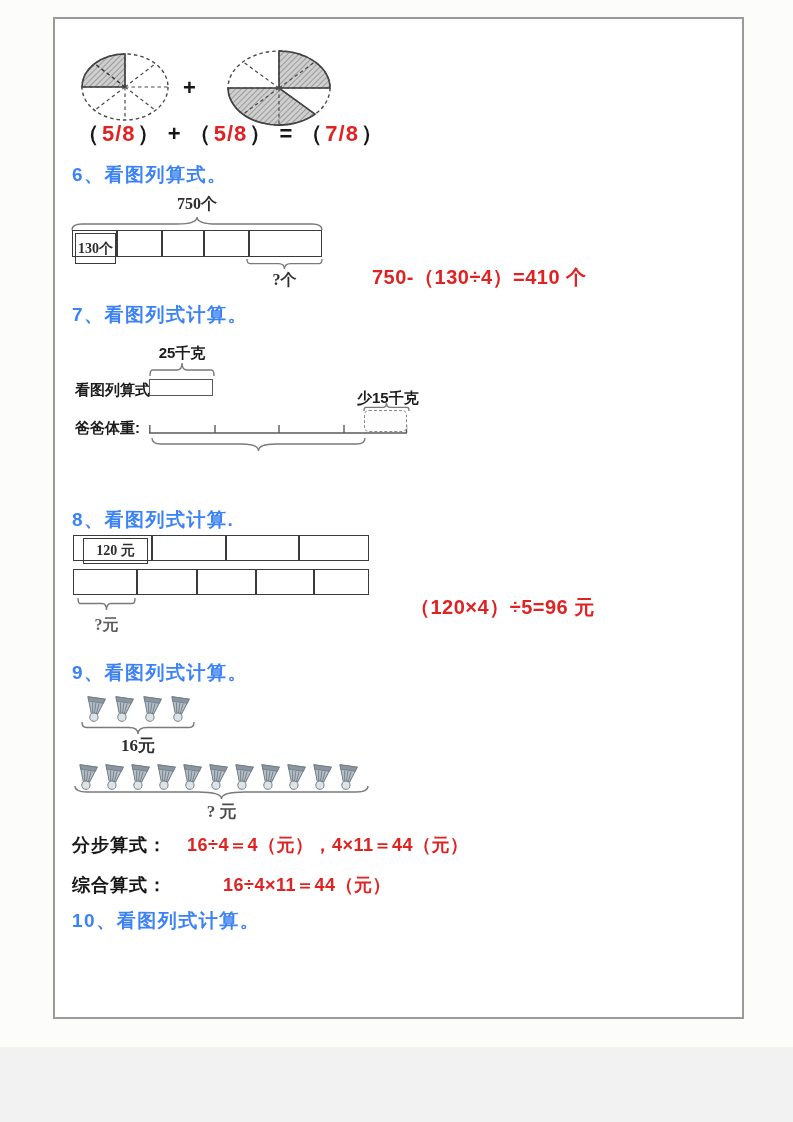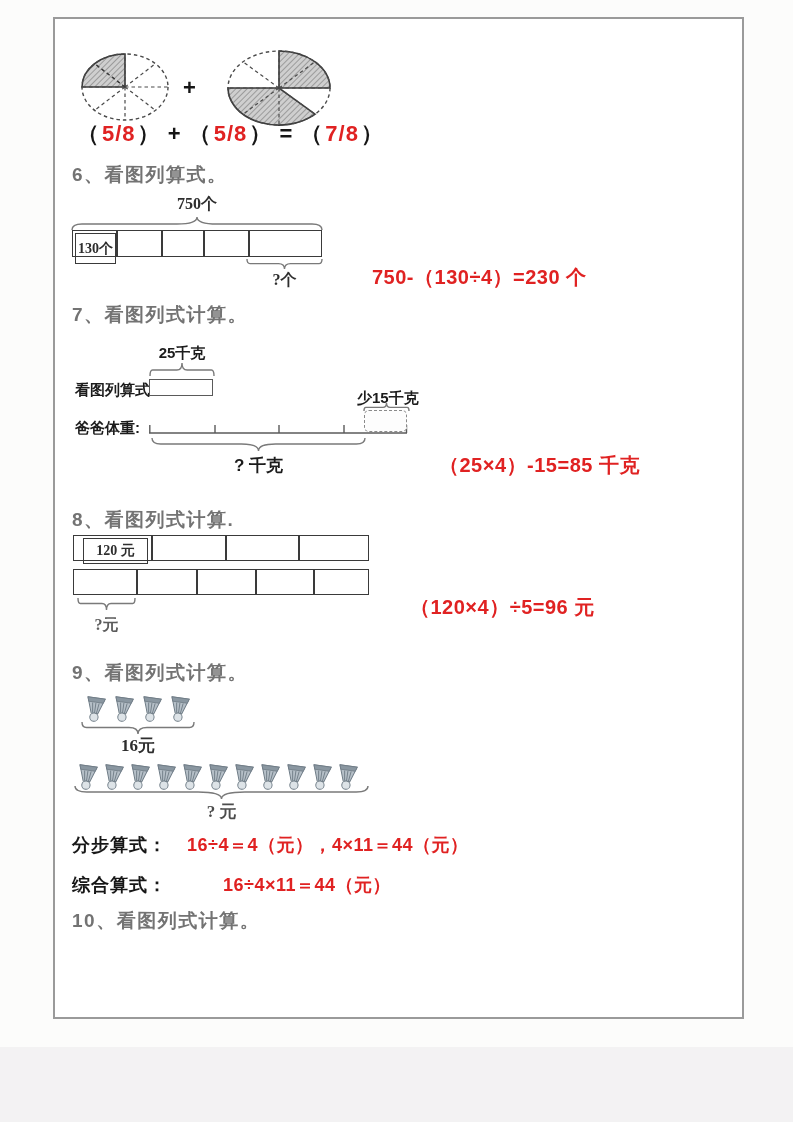--- a/index.html
+++ b/index.html
@@ -6,21 +6,21 @@
   body{
     width:793px;height:1122px;position:relative;overflow:hidden;
     background:#fcfcfb;
     font-family:"Liberation Sans","DejaVu Sans",sans-serif;
   }
   .page{
     position:absolute;left:53px;top:17px;width:691px;height:1002px;
     background:#ffffff;border:2px solid #9a9a9a;box-sizing:border-box;
   }
   .bottom-band{position:absolute;left:0;top:1047px;width:793px;height:75px;background:#f3f2f3;}
-  .sec-title{position:absolute;font-size:19px;font-weight:bold;color:#737373;letter-spacing:1.5px;white-space:nowrap;}
+  .sec-title{position:absolute;font-size:19px;font-weight:bold;color:#3b82f6;letter-spacing:1.5px;white-space:nowrap;}
   .eq{position:absolute;font-size:22px;font-weight:bold;color:#161616;white-space:nowrap;letter-spacing:1px;}
   .eq .r{color:#e02222;margin:0 2px;}
   .plus{position:absolute;font-size:22px;font-weight:bold;color:#161616;}
   .ans{position:absolute;font-size:20px;font-weight:bold;color:#e02222;white-space:nowrap;letter-spacing:0.5px;}
   .ansline{position:absolute;display:flex;align-items:flex-start;white-space:nowrap;}
   .ansline .lbl{font-size:18px;font-weight:bold;color:#171717;letter-spacing:1px;}
   .ansline .red{font-size:18px;font-weight:bold;color:#e02222;letter-spacing:0.5px;}
   .serif-num{position:absolute;font-family:"Liberation Serif","DejaVu Serif",serif;font-weight:600;color:#2e2e2e;white-space:nowrap;}
   .dlabel{position:absolute;font-size:15px;font-weight:bold;color:#1c1c1c;white-space:nowrap;}
   .brace{position:absolute;overflow:visible;}
@@ -113,21 +113,21 @@
     <div class="dv" style="left:130px"></div>
     <div class="dv" style="left:175px"></div>
   </div>
 
   <svg class="brace" style="left:192px;top:240px;width:75px;height:10px" viewBox="0 0 100 12" preserveAspectRatio="none">
       <use href="#bdn"></use>
     </svg>
 
   <div class="serif-num center" style="left:192px;top:251px;width:75px;font-size:16px">?个</div>
 
-  <div class="ans" style="left:317px;top:245px">750-（130÷4）=230 个</div>
+  <div class="ans" style="left:317px;top:245px">750-（130÷4）=410 个</div>
 
   <div class="sec-title" style="left:17px;top:283px">7、看图列式计算。</div>
 
   <div class="dlabel center" style="left:95px;top:325px;width:64px">25千克</div>
   <svg class="brace" style="left:95px;top:344px;width:64px;height:13px" viewBox="0 0 100 12" preserveAspectRatio="none">
       <use href="#bup"></use>
     </svg>
 
   <div class="dlabel" style="left:20px;top:362px">看图列算式:</div>
   <div class="box-plain" style="left:94px;top:360px;width:64px;height:17px"></div>
@@ -147,23 +147,21 @@
       <line x1="130" y1="3" x2="130" y2="11"></line>
       <line x1="195" y1="3" x2="195" y2="11"></line>
       <line x1="257.5" y1="3" x2="257.5" y2="11"></line>
     </g>
   </svg>
   <div class="box-dashed" style="left:309px;top:391px;width:43px;height:22px"></div>
 
   <svg class="brace" style="left:97px;top:419px;width:213px;height:13px" viewBox="0 0 100 12" preserveAspectRatio="none">
       <use href="#bdn"></use>
     </svg>
-  <div class="dlabel center" style="left:97px;top:435px;width:213px;font-size:17px">? 千克</div>
-
-  <div class="ans" style="left:384px;top:433px">（25×4）-15=85 千克</div>
+
 
   <div class="sec-title" style="left:17px;top:488px">8、看图列式计算.</div>
 
   <div class="bar" style="left:18px;top:516px;width:296px;height:26px">
     <div class="inner" style="left:9px;top:2px;width:65px;height:26px">
       <span class="serif-num" style="position:static;font-size:14px">120 元</span>
     </div>
     <div class="dv" style="left:77px"></div>
     <div class="dv" style="left:151px"></div>
     <div class="dv" style="left:224px"></div>

